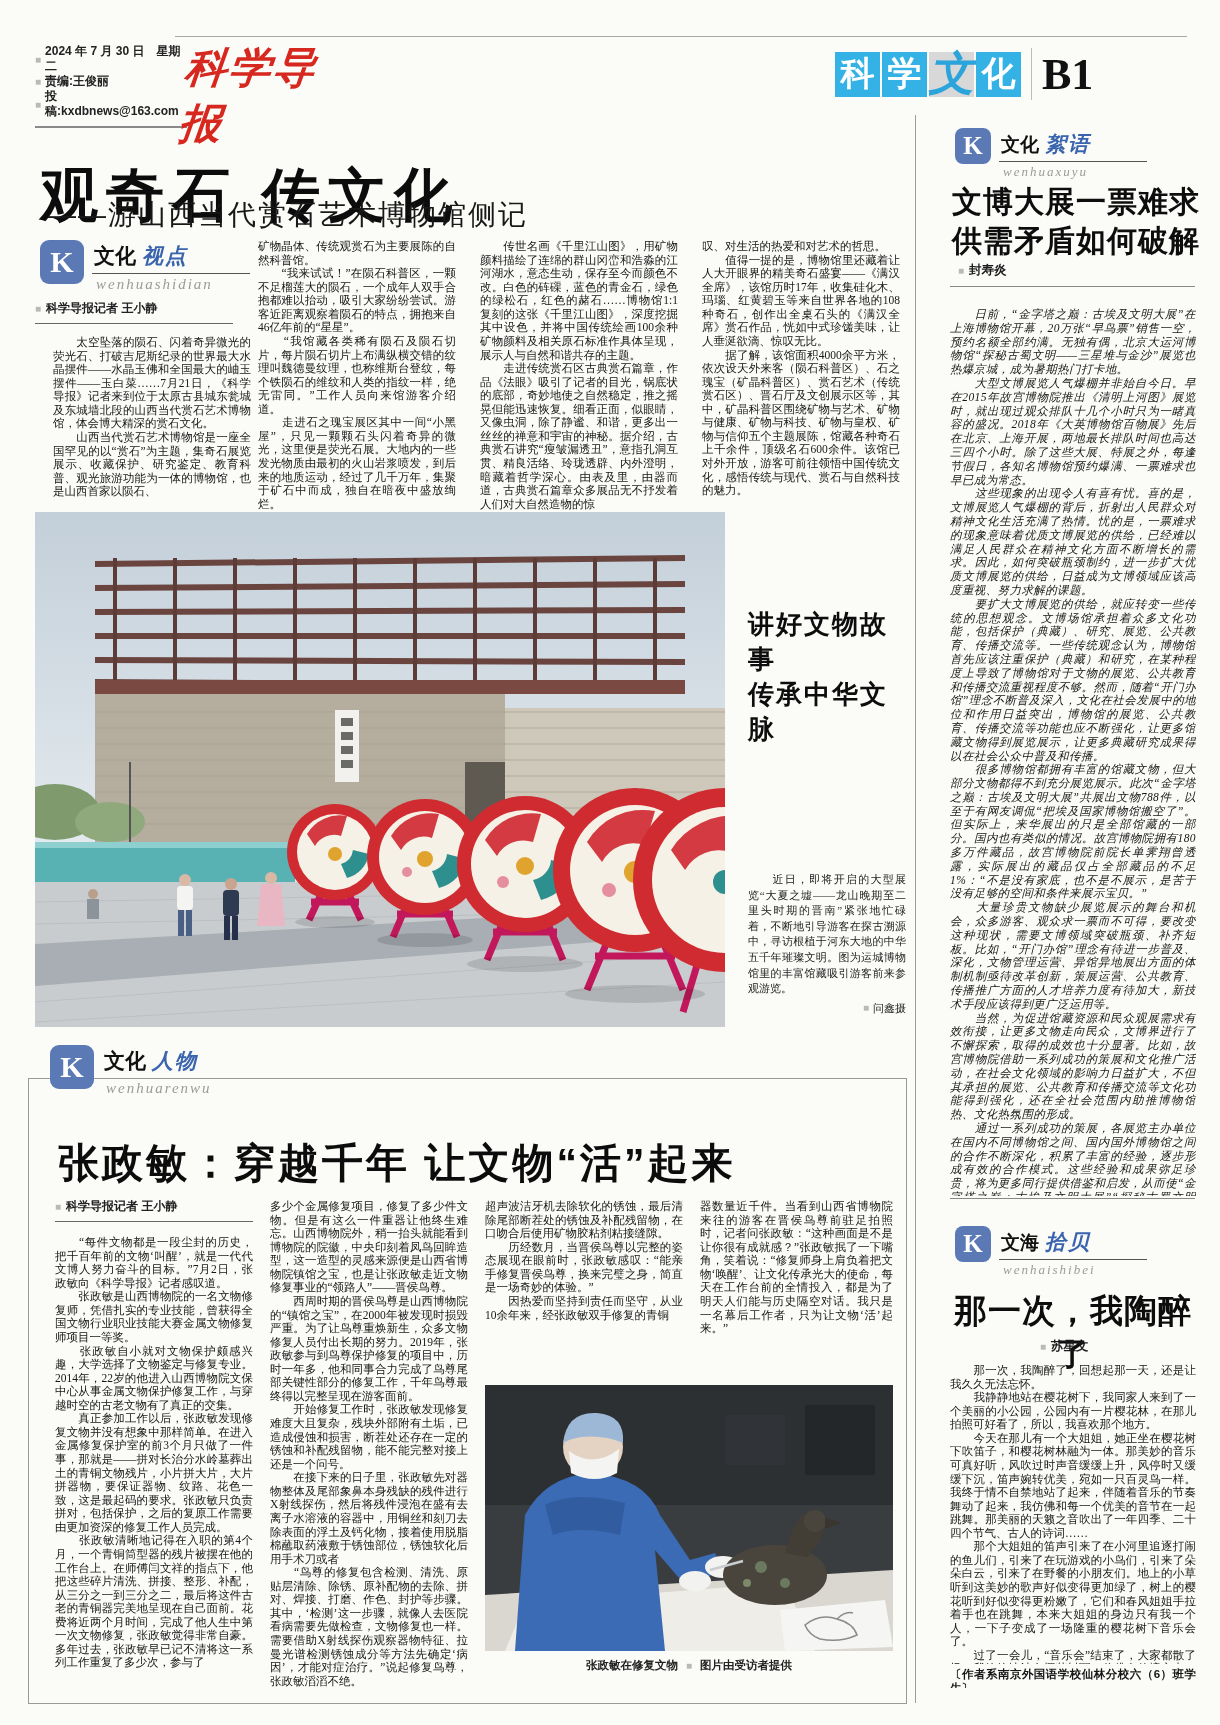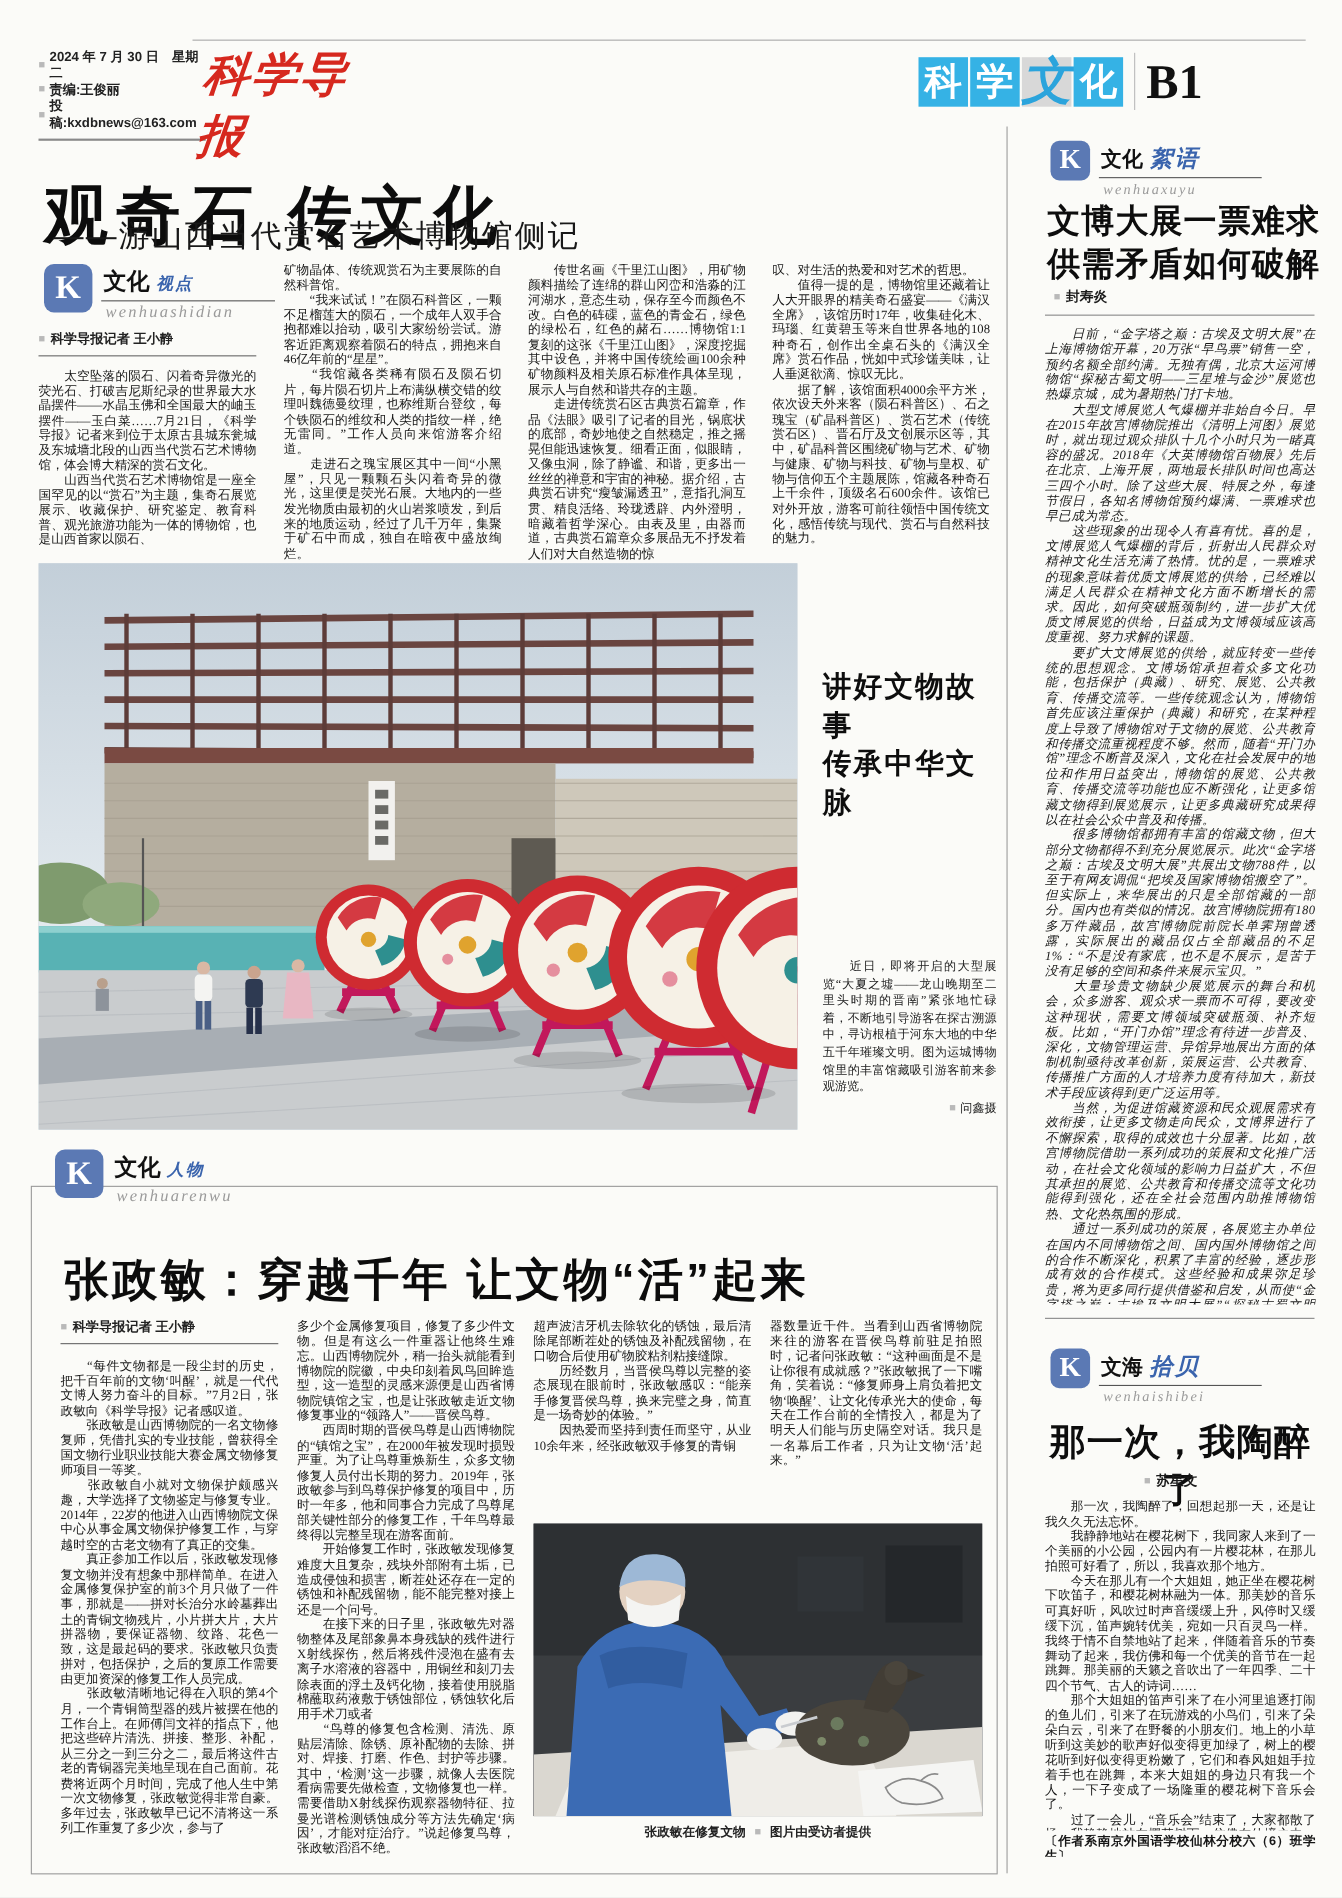--- a/index.html
+++ b/index.html
@@ -22,21 +22,21 @@
   .banner .pageno{font-family:"Liberation Serif",serif;font-weight:bold;font-size:44px;color:#111;}
   
   .klabel{position:absolute;display:flex;align-items:flex-start;}
   .kbadge{width:44px;height:44px;border-radius:9px;background:#5b79b4;color:#fff;
         font-family:"Liberation Serif",serif;font-weight:bold;font-size:30px;display:flex;
         align-items:center;justify-content:center;flex:0 0 auto;}
   .klabel .words{margin-left:8px;}
   .klabel .line1{display:flex;align-items:baseline;border-bottom:1px solid #555;padding:2px 6px 3px 2px;}
   .klabel .zh{font-family:"Liberation Sans",sans-serif;font-weight:bold;font-size:21px;color:#111;}
   .klabel .accent{font-family:"Liberation Serif",serif;font-style:italic;font-weight:bold;
-        font-size:15px;color:#3a64ad;margin-left:6px;letter-spacing:2px;}
+        font-size:21px;color:#3a64ad;margin-left:6px;letter-spacing:2px;}
   .klabel .py{font-family:"Liberation Serif",serif;font-style:italic;font-size:15px;color:#9a9a9a;
         letter-spacing:2px;padding:2px 0 0 4px;}
   .klabel.small .kbadge{width:36px;height:36px;font-size:25px;border-radius:8px;}
   .klabel.small .zh{font-size:19px;}
   .klabel.small .accent{font-size:21px;}
   .klabel.small .py{font-size:13px;}
   
   .h-main{position:absolute;left:40px;top:118px;font-family:"Liberation Sans",sans-serif;
         font-weight:700;font-size:58px;letter-spacing:8px;color:#0c0c0c;}
   .h-sub{position:absolute;left:48px;top:196px;font-family:"Liberation Sans",sans-serif;
@@ -114,21 +114,21 @@
       </div>
       <div class="py">wenhuashidian</div>
     </div>
   </div>
 
   <div class="byline" style="position:absolute;left:35px;top:300px;width:198px;">
     <span class="sq">■</span>
     <span>科学导报记者 王小静</span>
   </div>
 
-  <div class="col" style="left:35px;top:336px;width:198px;height:174px;">
+  <div class="col" style="left:53px;top:336px;width:198px;height:174px;">
       <p class="para">　　太空坠落的陨石、闪着奇异微光的荧光石、打破吉尼斯纪录的世界最大水晶摆件——水晶玉佛和全国最大的岫玉摆件——玉白菜……7月21日，《科学导报》记者来到位于太原古县城东瓮城及东城墙北段的山西当代赏石艺术博物馆，体会博大精深的赏石文化。</p>
       <p class="para">　　山西当代赏石艺术博物馆是一座全国罕见的以“赏石”为主题，集奇石展览展示、收藏保护、研究鉴定、教育科普、观光旅游功能为一体的博物馆，也是山西首家以陨石、</p>
     </div>
   <div class="col" style="left:258px;top:240px;width:198px;height:270px;">
       <p class="para">矿物晶体、传统观赏石为主要展陈的自然科普馆。</p>
       <p class="para">　　“我来试试！”在陨石科普区，一颗不足榴莲大的陨石，一个成年人双手合抱都难以抬动，吸引大家纷纷尝试。游客近距离观察着陨石的特点，拥抱来自46亿年前的“星星”。</p>
       <p class="para">　　“我馆藏各类稀有陨石及陨石切片，每片陨石切片上布满纵横交错的纹理叫魏德曼纹理，也称维斯台登纹，每个铁陨石的维纹和人类的指纹一样，绝无雷同。”工作人员向来馆游客介绍道。</p>
       <p class="para">　　走进石之瑰宝展区其中一间“小黑屋”，只见一颗颗石头闪着奇异的微光，这里便是荧光石展。大地内的一些发光物质由最初的火山岩浆喷发，到后来的地质运动，经过了几千万年，集聚于矿石中而成，独自在暗夜中盛放绚烂。</p>
     </div>
   <div class="col" style="left:480px;top:240px;width:198px;height:270px;">
@@ -388,21 +388,21 @@
   <div class="side-title" style="top:182px;">
     <div>文博大展一票难求</div>
     <div>供需矛盾如何破解</div>
   </div>
   <div class="side-byline" style="left:958px;top:262px;">
     <span class="sq">■</span>
     <span>封寿炎</span>
   </div>
   <div class="side-rule" style="top:286px;"></div>
 
-  <div class="col kai" style="left:950px;top:298px;width:246px;height:888px;">
+  <div class="col kai" style="left:950px;top:308px;width:246px;height:888px;">
       <p class="para">　　日前，“金字塔之巅：古埃及文明大展”在上海博物馆开幕，20万张“早鸟票”销售一空，预约名额全部约满。无独有偶，北京大运河博物馆“探秘古蜀文明——三星堆与金沙”展览也热爆京城，成为暑期热门打卡地。</p>
       <p class="para">　　大型文博展览人气爆棚并非始自今日。早在2015年故宫博物院推出《清明上河图》展览时，就出现过观众排队十几个小时只为一睹真容的盛况。2018年《大英博物馆百物展》先后在北京、上海开展，两地最长排队时间也高达三四个小时。除了这些大展、特展之外，每逢节假日，各知名博物馆预约爆满、一票难求也早已成为常态。</p>
       <p class="para">　　这些现象的出现令人有喜有忧。喜的是，文博展览人气爆棚的背后，折射出人民群众对精神文化生活充满了热情。忧的是，一票难求的现象意味着优质文博展览的供给，已经难以满足人民群众在精神文化方面不断增长的需求。因此，如何突破瓶颈制约，进一步扩大优质文博展览的供给，日益成为文博领域应该高度重视、努力求解的课题。</p>
       <p class="para">　　要扩大文博展览的供给，就应转变一些传统的思想观念。文博场馆承担着众多文化功能，包括保护（典藏）、研究、展览、公共教育、传播交流等。一些传统观念认为，博物馆首先应该注重保护（典藏）和研究，在某种程度上导致了博物馆对于文物的展览、公共教育和传播交流重视程度不够。然而，随着“开门办馆”理念不断普及深入，文化在社会发展中的地位和作用日益突出，博物馆的展览、公共教育、传播交流等功能也应不断强化，让更多馆藏文物得到展览展示，让更多典藏研究成果得以在社会公众中普及和传播。</p>
       <p class="para">　　很多博物馆都拥有丰富的馆藏文物，但大部分文物都得不到充分展览展示。此次“金字塔之巅：古埃及文明大展”共展出文物788件，以至于有网友调侃“把埃及国家博物馆搬空了”。但实际上，来华展出的只是全部馆藏的一部分。国内也有类似的情况。故宫博物院拥有180多万件藏品，故宫博物院前院长单霁翔曾透露，实际展出的藏品仅占全部藏品的不足1%：“不是没有家底，也不是不展示，是苦于没有足够的空间和条件来展示宝贝。”</p>
       <p class="para">　　大量珍贵文物缺少展览展示的舞台和机会，众多游客、观众求一票而不可得，要改变这种现状，需要文博领域突破瓶颈、补齐短板。比如，“开门办馆”理念有待进一步普及、深化，文物管理运营、异馆异地展出方面的体制机制亟待改革创新，策展运营、公共教育、传播推广方面的人才培养力度有待加大，新技术手段应该得到更广泛运用等。</p>
       <p class="para">　　当然，为促进馆藏资源和民众观展需求有效衔接，让更多文物走向民众，文博界进行了不懈探索，取得的成效也十分显著。比如，故宫博物院借助一系列成功的策展和文化推广活动，在社会文化领域的影响力日益扩大，不但其承担的展览、公共教育和传播交流等文化功能得到强化，还在全社会范围内助推博物馆热、文化热氛围的形成。</p>
       <p class="para">　　通过一系列成功的策展，各展览主办单位在国内不同博物馆之间、国内国外博物馆之间的合作不断深化，积累了丰富的经验，逐步形成有效的合作模式。这些经验和成果弥足珍贵，将为更多同行提供借鉴和启发，从而使“金字塔之巅：古埃及文明大展”“探秘古蜀文明——三星堆与金沙”这样的优质展览更多一些。</p>
     </div>
 

